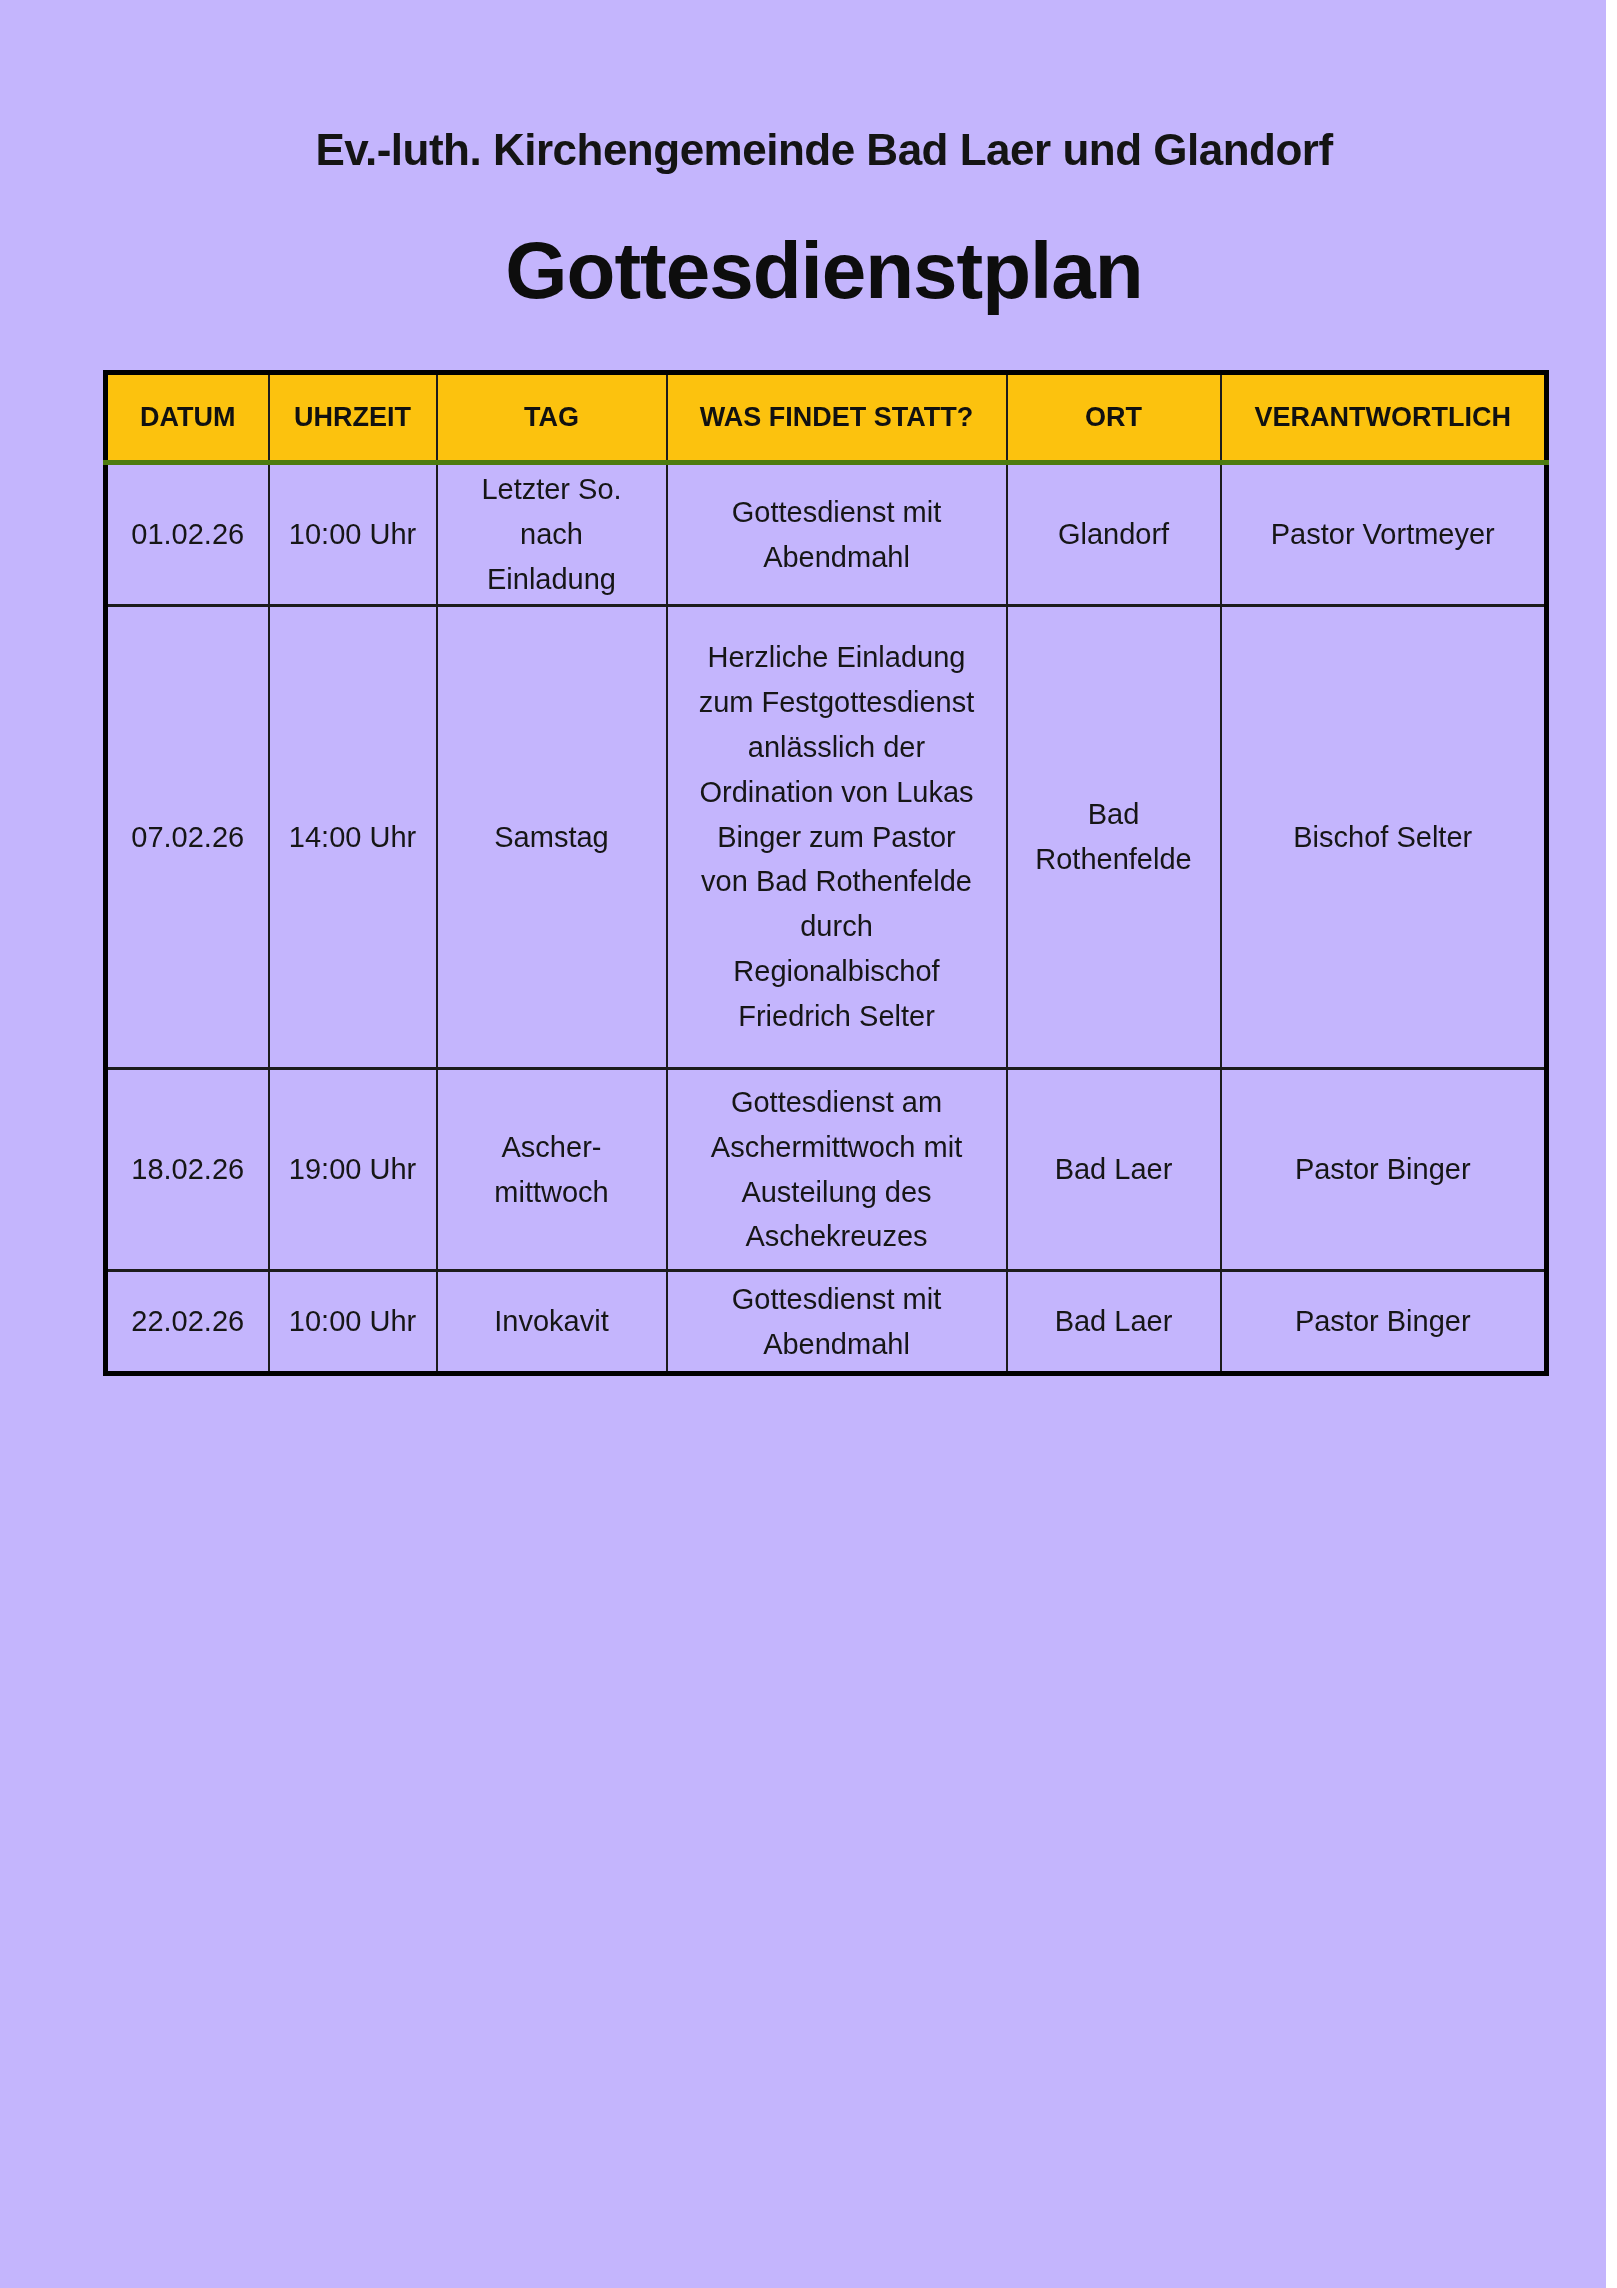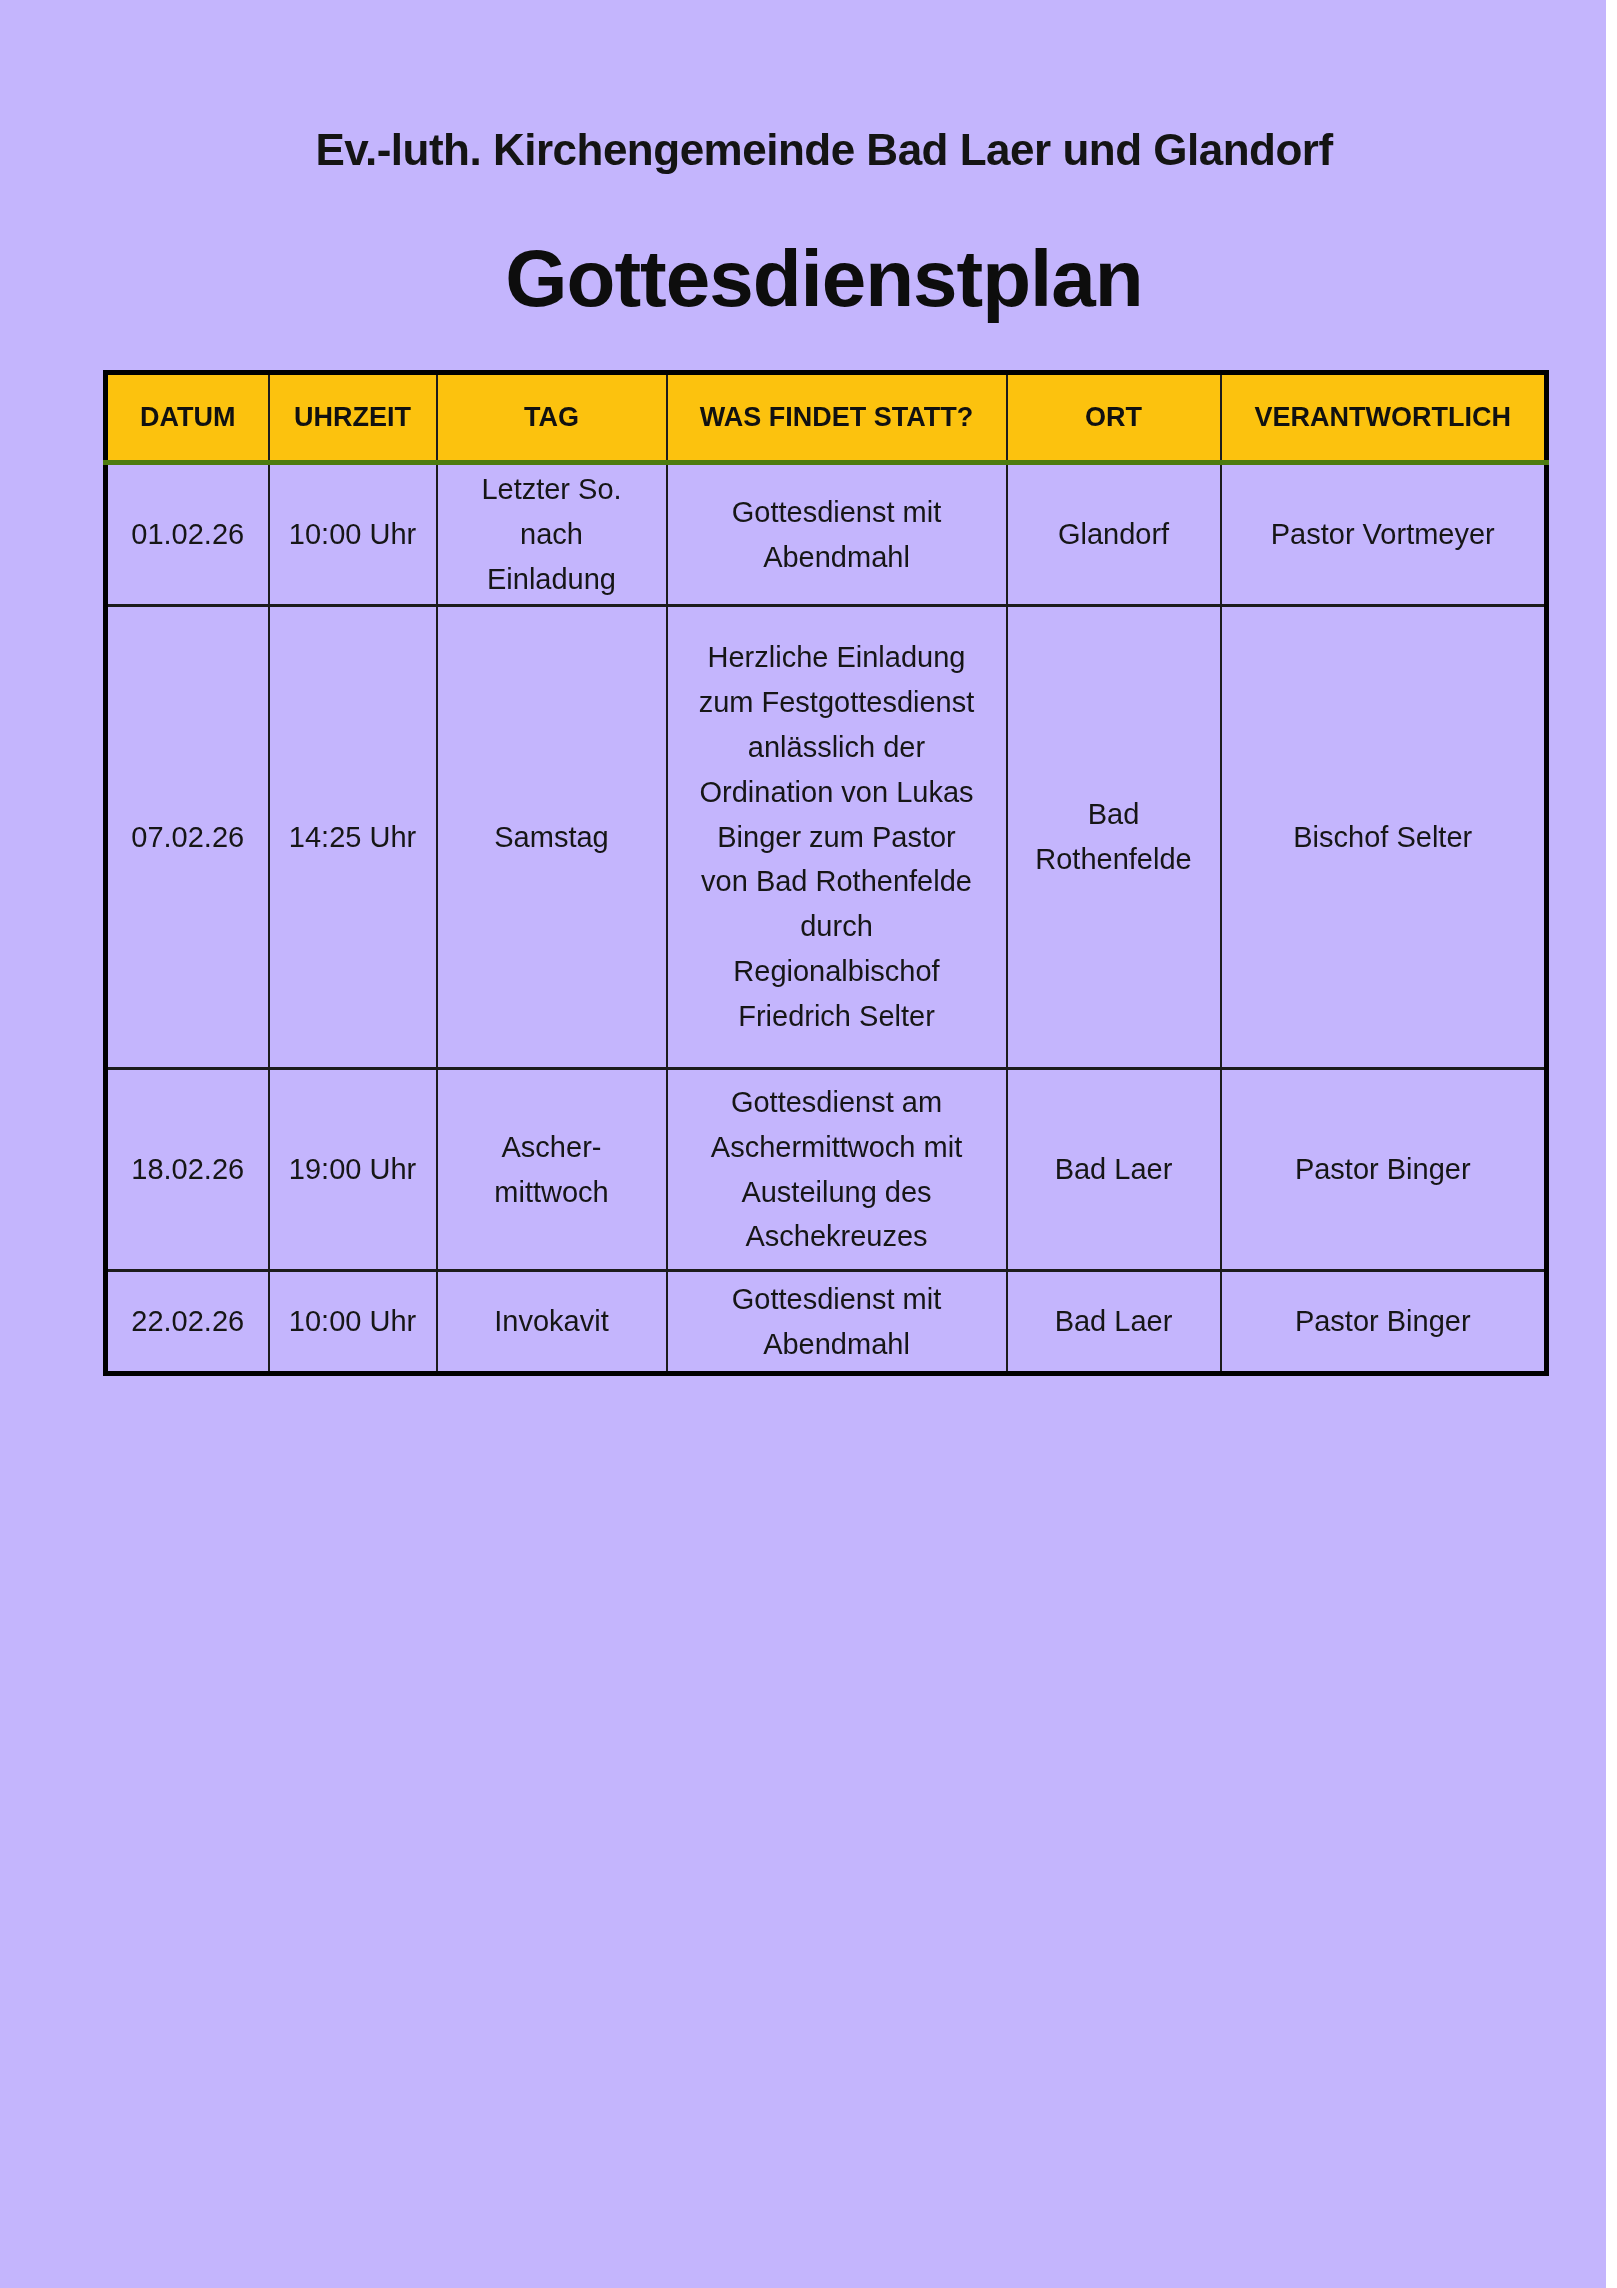--- a/index.html
+++ b/index.html
@@ -29,21 +29,21 @@
     width: 100%;
     text-align: center;
     font-size: 44px;
     font-weight: bold;
     letter-spacing: -0.5px;
     color: #141414;
   }
   .doc-heading {
     position: absolute;
     left: 0;
-    top: 233px;
+    top: 225px;
     width: 100%;
     text-align: center;
     font-size: 80px;
     font-weight: bold;
     letter-spacing: -1px;
     color: #0d0d0d;
   }
   table.plan {
     position: absolute;
     left: 0;
@@ -113,21 +113,21 @@
           <td>Letzter So.
 nach
 Einladung</td>
           <td>Gottesdienst mit
 Abendmahl</td>
           <td>Glandorf</td>
           <td>Pastor Vortmeyer</td>
         </tr>
         <tr style="height:463px">
           <td>07.02.26</td>
-          <td>14:25 Uhr</td>
+          <td>14:00 Uhr</td>
           <td>Samstag</td>
           <td>Herzliche Einladung
 zum Festgottesdienst
 anlässlich der
 Ordination von Lukas
 Binger zum Pastor
 von Bad Rothenfelde
 durch
 Regionalbischof
 Friedrich Selter</td>

